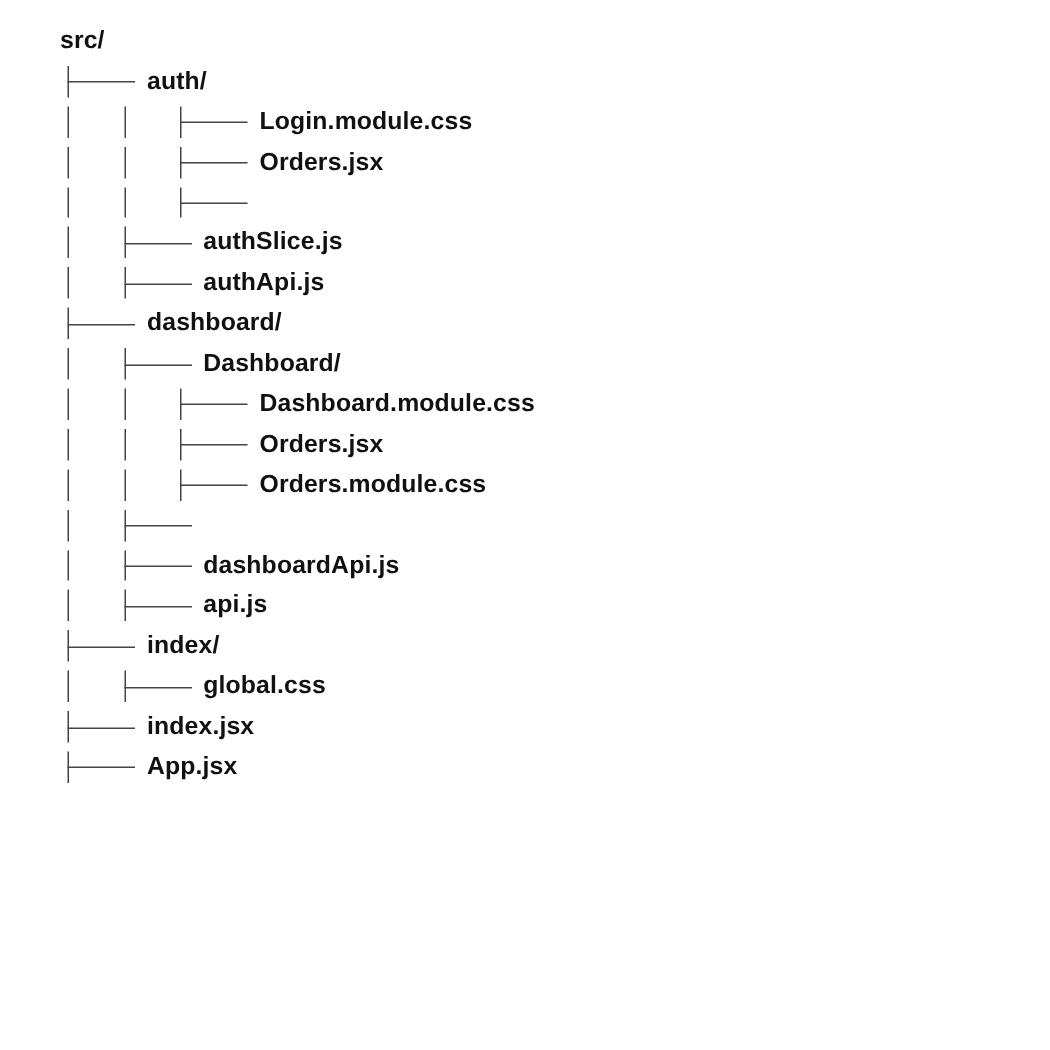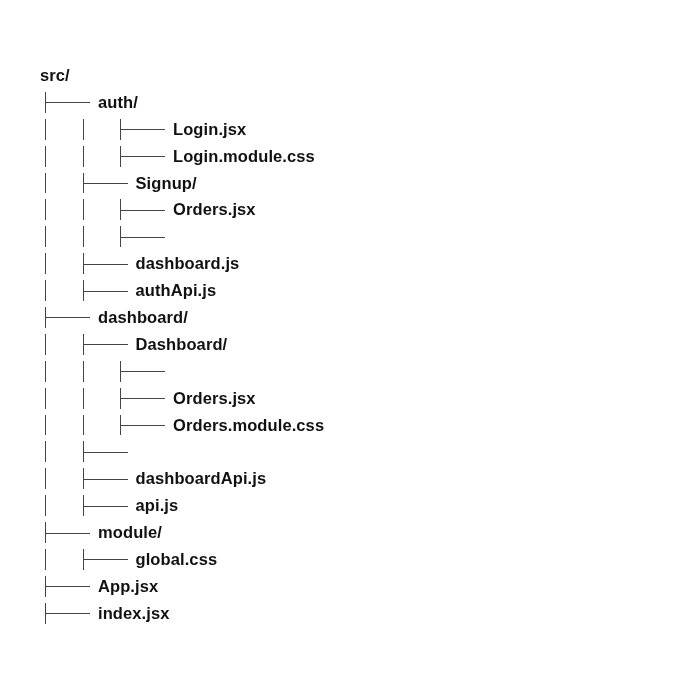--- a/index.html
+++ b/index.html
@@ -12,21 +12,20 @@
     margin: 0;
     padding: 0;
     width: 700px;
     height: 700px;
     background: var(--bg-color);
     font-family: "Liberation Sans", sans-serif;
     overflow: hidden;
   }
   .tree {
     padding: 14px 0 0 40px;
-    margin-top: 48px;
   }
   .row {
     display: flex;
     align-items: center;
     height: 26.9px;
   }
   .pipe {
     position: relative;
     flex: 0 0 37.5px;
     width: 37.5px;
@@ -78,67 +77,57 @@
       <span class="label">src/</span>
     </div>
     <div class="row">
       <span class="tee"></span>
       <span class="label">auth/</span>
     </div>
     <div class="row">
       <span class="pipe"></span>
       <span class="pipe"></span>
       <span class="tee"></span>
-      <span class="label">Login.jsx</span>
-    </div>
-    <div class="row">
-      <span class="pipe"></span>
-      <span class="pipe"></span>
-      <span class="tee"></span>
       <span class="label">Login.module.css</span>
-    </div>
-    <div class="row">
-      <span class="pipe"></span>
-      <span class="tee"></span>
-      <span class="label">Signup/</span>
     </div>
     <div class="row">
       <span class="pipe"></span>
       <span class="pipe"></span>
       <span class="tee"></span>
       <span class="label">Orders.jsx</span>
     </div>
     <div class="row">
       <span class="pipe"></span>
       <span class="pipe"></span>
       <span class="tee"></span>
     </div>
     <div class="row">
       <span class="pipe"></span>
       <span class="tee"></span>
-      <span class="label">dashboard.js</span>
+      <span class="label">authSlice.js</span>
     </div>
     <div class="row">
       <span class="pipe"></span>
       <span class="tee"></span>
       <span class="label">authApi.js</span>
     </div>
     <div class="row">
       <span class="tee"></span>
       <span class="label">dashboard/</span>
     </div>
     <div class="row">
       <span class="pipe"></span>
       <span class="tee"></span>
       <span class="label">Dashboard/</span>
     </div>
     <div class="row">
       <span class="pipe"></span>
       <span class="pipe"></span>
       <span class="tee"></span>
+      <span class="label">Dashboard.module.css</span>
     </div>
     <div class="row">
       <span class="pipe"></span>
       <span class="pipe"></span>
       <span class="tee"></span>
       <span class="label">Orders.jsx</span>
     </div>
     <div class="row">
       <span class="pipe"></span>
       <span class="pipe"></span>
@@ -154,28 +143,28 @@
       <span class="tee"></span>
       <span class="label">dashboardApi.js</span>
     </div>
     <div class="row">
       <span class="pipe"></span>
       <span class="tee"></span>
       <span class="label">api.js</span>
     </div>
     <div class="row">
       <span class="tee"></span>
-      <span class="label">module/</span>
+      <span class="label">index/</span>
     </div>
     <div class="row">
       <span class="pipe"></span>
       <span class="tee"></span>
       <span class="label">global.css</span>
     </div>
     <div class="row">
       <span class="tee"></span>
-      <span class="label">App.jsx</span>
+      <span class="label">index.jsx</span>
     </div>
     <div class="row">
       <span class="tee"></span>
-      <span class="label">index.jsx</span>
+      <span class="label">App.jsx</span>
     </div>
   </div>
 
 </body></html>

